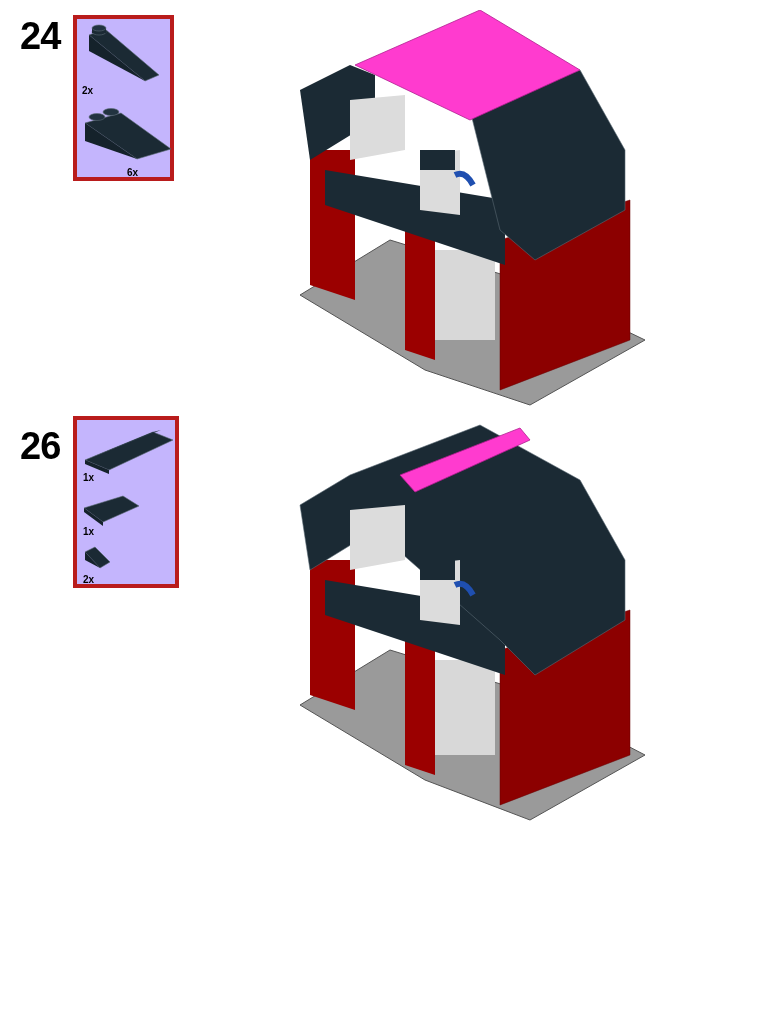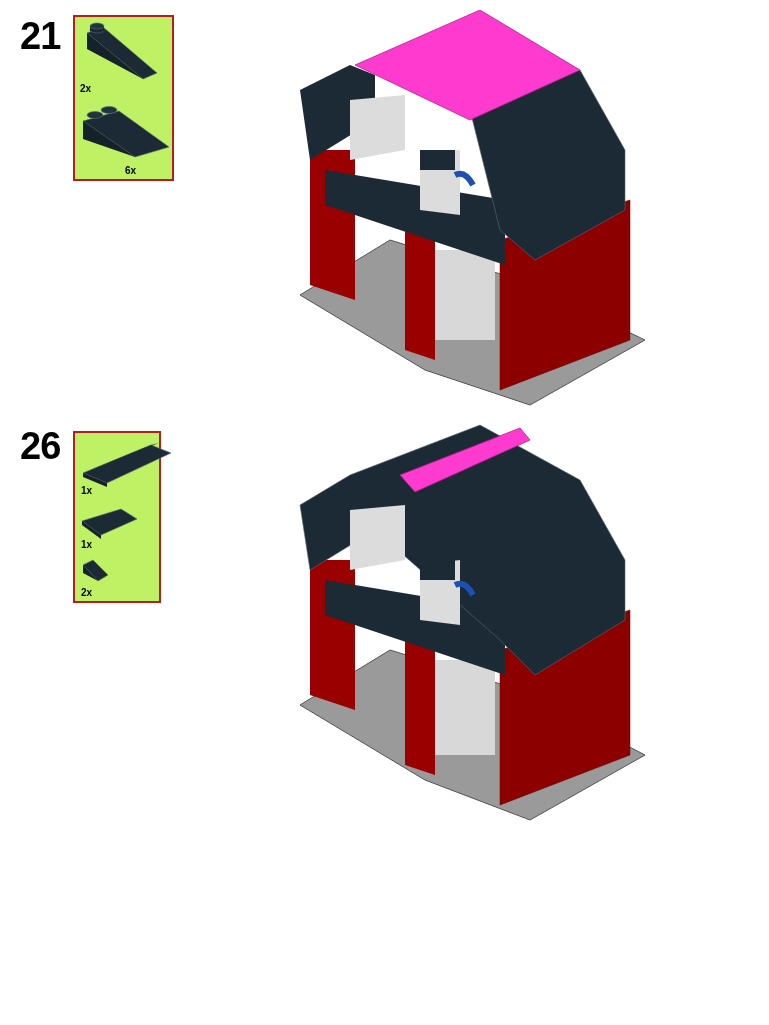--- a/index.html
+++ b/index.html
@@ -1,26 +1,26 @@
 <!DOCTYPE html>
 <html><head>
 <meta charset="utf-8">
 <style>
   html, body { margin: 0; padding: 0; background: #ffffff; }
   body { width: 769px; height: 1025px; position: relative; overflow: hidden; font-family: "Liberation Sans", sans-serif; }
   .step-num { position: absolute; font-weight: bold; font-size: 38px; line-height: 38px; color: #000; letter-spacing: -1px; }
-  .parts-box { position: absolute; border: 2px solid #b91c1c; background: #bef264; box-sizing: border-box; }
+  .parts-box { position: absolute; border: 4px solid #b91c1c; background: #c4b5fd; box-sizing: border-box; }
   .qty { position: absolute; font-size: 10px; font-weight: bold; color: #000; }
   .part { position: absolute; }
   .model { position: absolute; }
 </style>
 </head>
 <body>
 
-<div class="step-num" style="left:20px; top:17px;">21</div>
+<div class="step-num" style="left:20px; top:17px;">24</div>
 <div class="parts-box" style="left:73px; top:15px; width:101px; height:166px;">
   <svg class="part" style="left:6px; top:4px;" width="80" height="60" viewBox="0 0 80 60">
     <polygon points="6,12 22,6 76,52 62,58" fill="#1b2a34" stroke="#5a6a74" stroke-width="0.6"></polygon>
     <polygon points="6,12 6,28 62,58 62,58" fill="#15222b"></polygon>
     <ellipse cx="16" cy="9" rx="7" ry="3" fill="#1b2a34" stroke="#5a6a74" stroke-width="0.6"></ellipse>
     <rect x="9" y="5" width="14" height="5" fill="#1b2a34"></rect>
     <ellipse cx="16" cy="5" rx="7" ry="3" fill="#223340" stroke="#5a6a74" stroke-width="0.6"></ellipse>
   </svg>
   <div class="qty" style="left:5px; top:66px;">2x</div>
   <svg class="part" style="left:4px; top:82px;" width="92" height="62" viewBox="0 0 92 62">
@@ -42,21 +42,21 @@
   <polygon points="5,80 55,55 80,65 80,110 15,150" fill="#1b2a34"></polygon>
   <polygon points="175,100 285,60 330,140 330,200 240,250 205,220" fill="#1b2a34" stroke="#5a6a74" stroke-width="0.6"></polygon>
   <polygon points="60,55 185,0 285,60 175,110" fill="#ff3bcf" stroke="#b0208f" stroke-width="0.8"></polygon>
   <polygon points="55,90 110,85 110,140 55,150" fill="#dcdcdc"></polygon>
   <polygon points="125,145 165,140 165,205 125,200" fill="#dcdcdc"></polygon>
   <rect x="125" y="140" width="35" height="20" fill="#1b2a34"></rect>
   <path d="M160,165 q10,-5 18,10" stroke="#1f4fb0" stroke-width="6" fill="none"></path>
 </svg>
 
 <div class="step-num" style="left:20px; top:427px;">26</div>
-<div class="parts-box" style="left:73px; top:431px; width:88px; height:172px;">
+<div class="parts-box" style="left:73px; top:416px; width:106px; height:172px;">
   <svg class="part" style="left:4px; top:6px;" width="94" height="50" viewBox="0 0 94 50">
     <polygon points="4,34 72,6 92,14 28,44" fill="#1b2a34" stroke="#5a6a74" stroke-width="0.6"></polygon>
     <polygon points="4,34 14,30 80,4 72,6" fill="#223340"></polygon>
     <polygon points="4,34 28,44 28,48 4,38" fill="#15222b"></polygon>
   </svg>
   <div class="qty" style="left:6px; top:52px;">1x</div>
   <svg class="part" style="left:4px; top:72px;" width="62" height="36" viewBox="0 0 62 36">
     <polygon points="3,16 42,4 58,14 22,30" fill="#1b2a34" stroke="#5a6a74" stroke-width="0.6"></polygon>
     <polygon points="3,16 22,30 22,34 3,20" fill="#15222b"></polygon>
   </svg>

